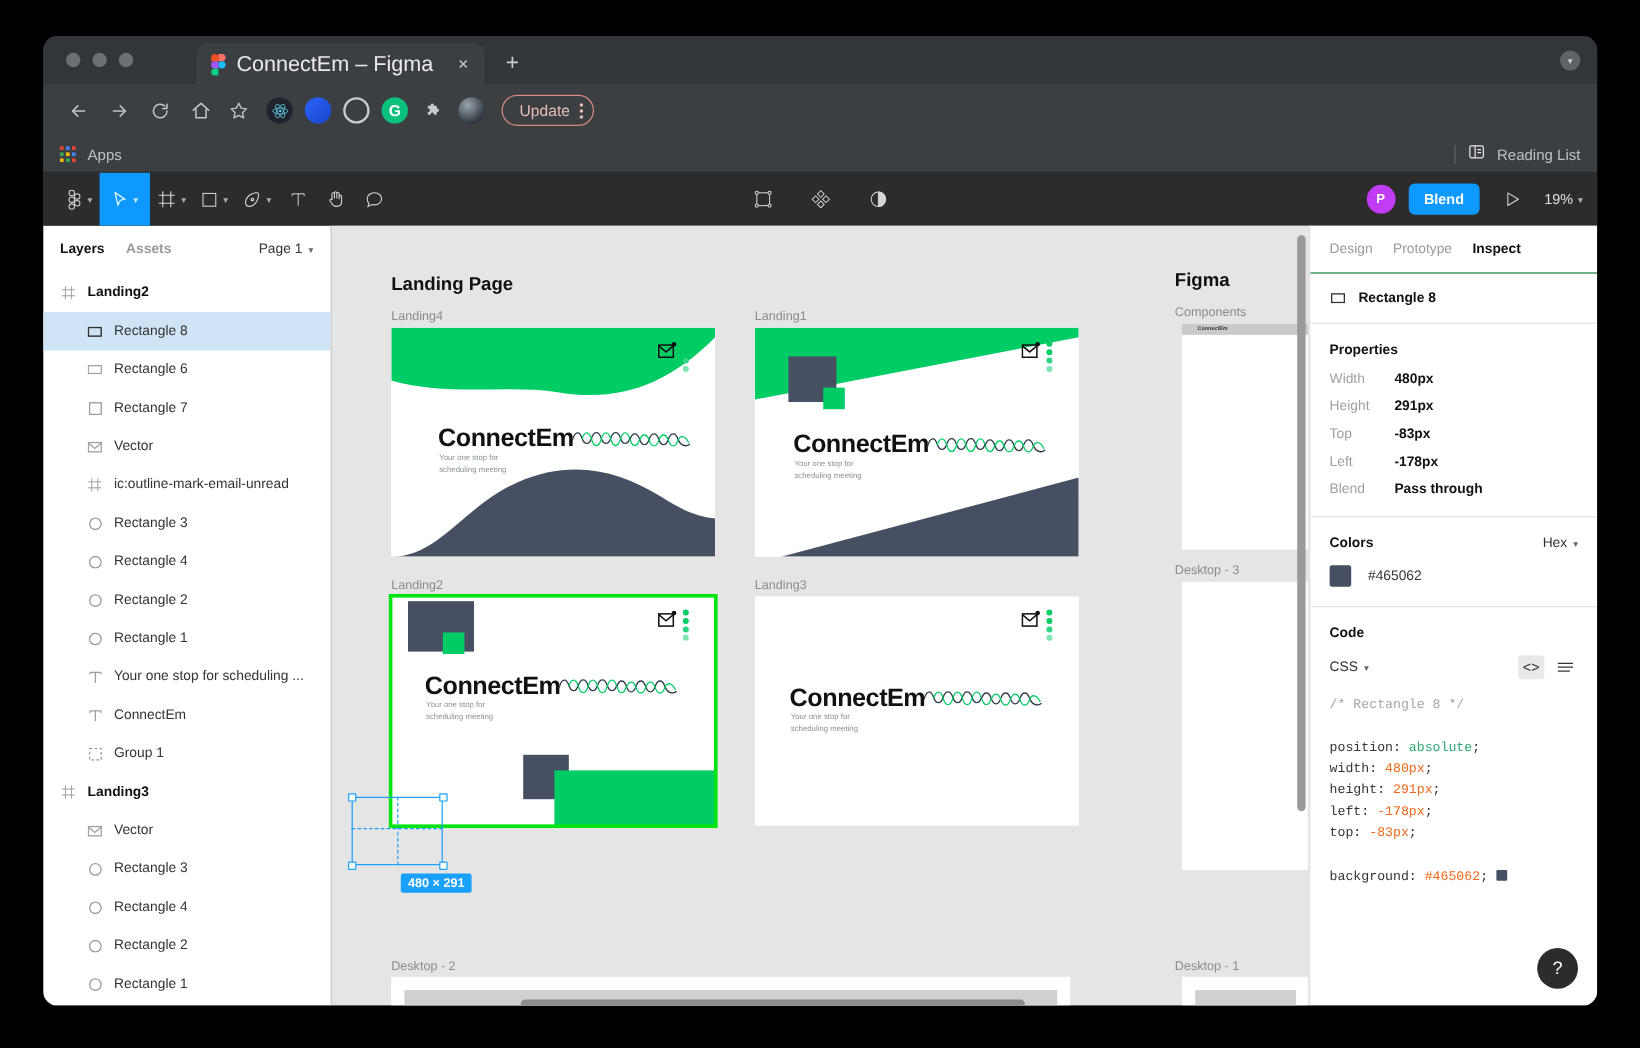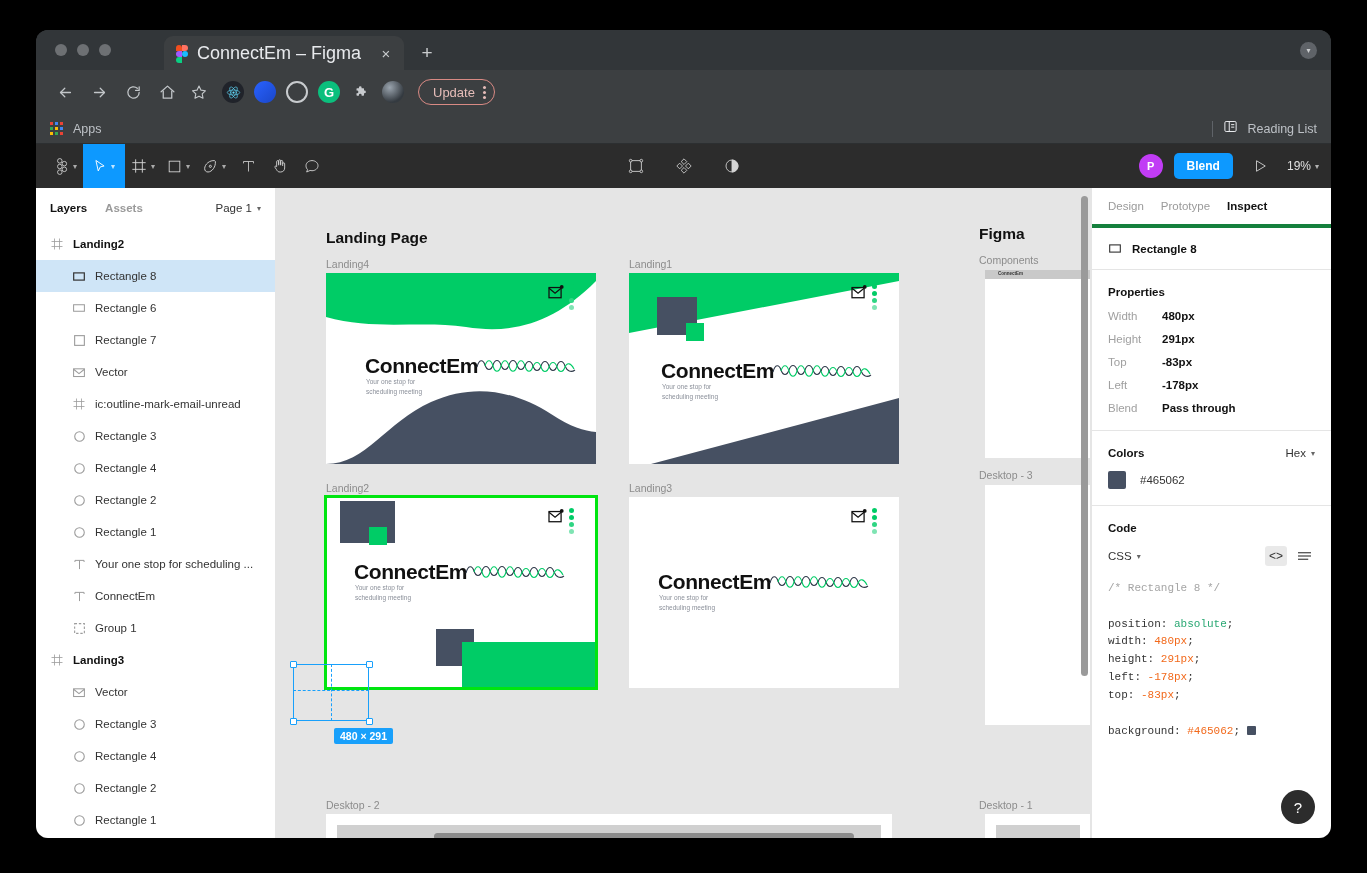--- a/index.html
+++ b/index.html
@@ -218,21 +218,21 @@
   }
   .h-scroll { position:absolute; height: 7px; background: #8c8c8c; border-radius: 4px; }
 
   
   .right-panel {
     width: 240px; flex: 0 0 240px; background: #fff;
     border-left: 1px solid #e5e5e5; display: flex; flex-direction: column;
     position: relative; min-height: 0;
   }
   .rp-tabs { height: 40px; display:flex; align-items:center; gap:17px; padding:0 16px;
-             border-bottom:4px solid #15803d; flex:0 0 40px; }
+             border-bottom:1px solid #15803d; flex:0 0 40px; }
   .rp-tab { font-size: 11.5px; color: #9a9a9a; }
   .rp-tab.active { color: #111; font-weight: 700; }
   .rp-sel { height: 42px; display:flex; align-items:center; gap:10px; padding:0 16px;
             border-bottom:1px solid #e5e5e5; flex:0 0 42px; font-size:11.5px; font-weight:700; color:#111; }
   .sec { padding: 16px; border-bottom: 1px solid #e5e5e5; }
   .sec-title { font-size: 11.5px; font-weight: 700; color:#111; margin-bottom: 12px; display:flex; align-items:center; }
   .prop-row { display:flex; font-size: 11.5px; margin-bottom: 11px; }
   .prop-row:last-child { margin-bottom: 0; }
   .prop-k { width: 54px; flex: 0 0 54px; color: #a0a0a0; }
   .prop-v { color: #111; font-weight: 600; }

